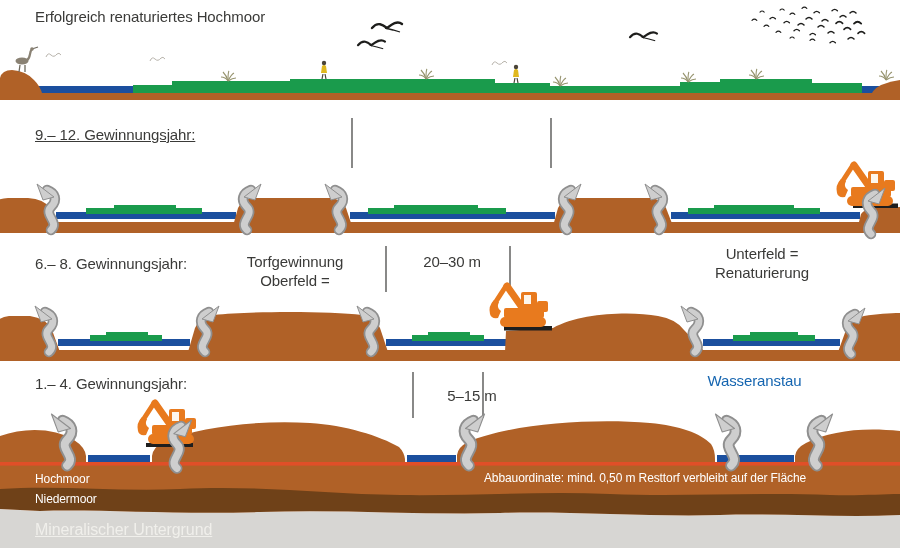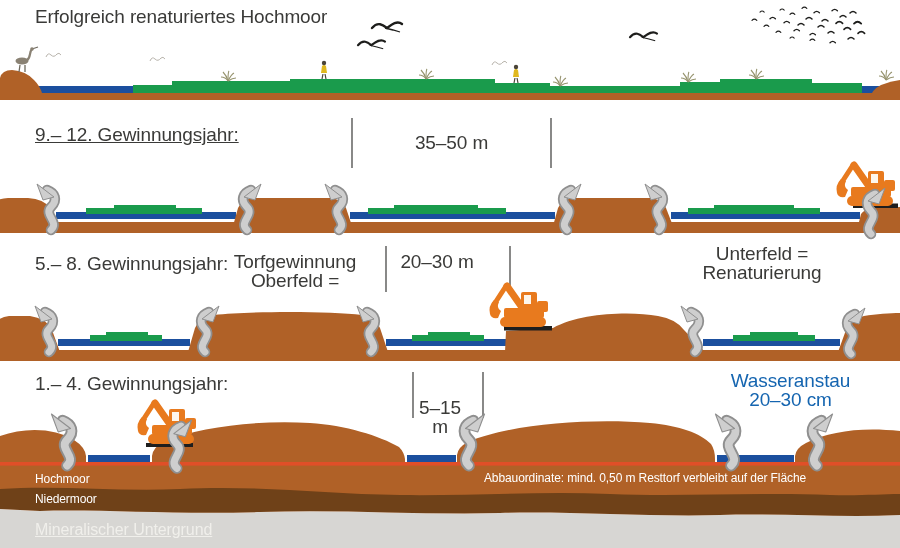--- a/index.html
+++ b/index.html
@@ -1,19 +1,19 @@
 <!DOCTYPE html>
 <html style="--soil: #b06127; --soil-dark: #6f4118; --mineral: #d7d6d3; --water: #1b4f9e; --vegetation: #1a9b4c; --machine: #e87a1e; --abbau-line: #e04f28; --arrow-fill: #cecece; --arrow-stroke: #8f8f8f; --text: #3a3a38; --water-label: #1565b0; --layer-label: #ffffff; --mineral-label: #f0efeb;"><head>
 <meta charset="utf-8">
 <style>
   html,body{margin:0;padding:0;background:#fff;}
   #stage{position:relative;width:900px;height:548px;background:#fff;overflow:hidden;
          font-family:"Liberation Sans",sans-serif;}
   #art{position:absolute;left:0;top:0;}
-  .lbl{position:absolute;font-size:19px;line-height:19px;color:var(--text,#3a3a38);
+  .lbl{position:absolute;font-size:15px;line-height:19px;color:var(--text,#3a3a38);
        letter-spacing:-0.1px;white-space:pre;}
   .lbl.center{text-align:center;white-space:normal;}
   .lbl.white{color:var(--layer-label,#fff);font-size:12px;}
   .lbl.mineral{color:var(--mineral-label,#f0efeb);font-size:16px;}
   .lbl.waterblue{color:var(--water-label,#1565b0);}
   
   .soil{fill:var(--soil,#b06127);}
   .soil-dark{fill:var(--soil-dark,#6f4118);}
   .mineral-fill{fill:var(--mineral,#d7d6d3);}
   .water-fill{fill:var(--water,#1b4f9e);}
@@ -223,37 +223,35 @@
     <use href="#flow-arrow" transform="translate(178,420) scale(1.05)"></use>
     <use href="#flow-arrow" transform="translate(470,414) scale(1.12)"></use>
     <use href="#flow-arrow" transform="translate(730,414) scale(-1.12,1.12)"></use>
     <use href="#flow-arrow" transform="translate(818,414) scale(1.12)"></use>
   </g>
 </svg>
 
   <div class="lbl" style="left:35px;top:7px;">Erfolgreich renaturiertes Hochmoor</div>
 
   <div class="lbl" style="left:35px;top:125px;text-decoration:underline;">9.– 12. Gewinnungsjahr:</div>
-  <div class="lbl center" style="left:352px;top:133px;width:199px;">35–50 m</div>
-
-  <div class="lbl" style="left:35px;top:254px;">5.– 8. Gewinnungsjahr:</div>
+
+  <div class="lbl" style="left:35px;top:254px;">6.– 8. Gewinnungsjahr:</div>
   <div class="lbl center" style="left:205px;top:252px;width:180px;">
     <div>Torfgewinnung</div>
     <div>Oberfeld =</div>
   </div>
-  <div class="lbl center" style="left:367px;top:252px;width:140px;">20–30 m</div>
+  <div class="lbl center" style="left:382px;top:252px;width:140px;">20–30 m</div>
   <div class="lbl center" style="left:672px;top:244px;width:180px;">
     <div>Unterfeld =</div>
     <div>Renaturierung</div>
   </div>
 
   <div class="lbl" style="left:35px;top:374px;">1.– 4. Gewinnungsjahr:</div>
-  <div class="lbl center" style="left:413px;top:398px;width:54px;">5–15 m</div>
-  <div class="lbl center waterblue" style="left:708px;top:371px;width:165px;">
+  <div class="lbl center" style="left:413px;top:386px;width:54px;padding-left:32px;">5–15 m</div>
+  <div class="lbl center waterblue" style="left:672px;top:371px;width:165px;">
     <div>Wasseranstau</div>
-    <div>20–30 cm</div>
   </div>
 
   <div class="lbl white" style="left:35px;top:470px;">Hochmoor</div>
   <div class="lbl white" style="left:35px;top:490px;">Niedermoor</div>
   <div class="lbl white center" style="left:410px;top:469px;width:470px;">Abbauordinate: mind. 0,50 m Resttorf verbleibt auf der Fläche</div>
   <div class="lbl mineral" style="left:35px;top:520px;text-decoration:underline;">Mineralischer Untergrund</div>
 </div>
 
 </body></html>

